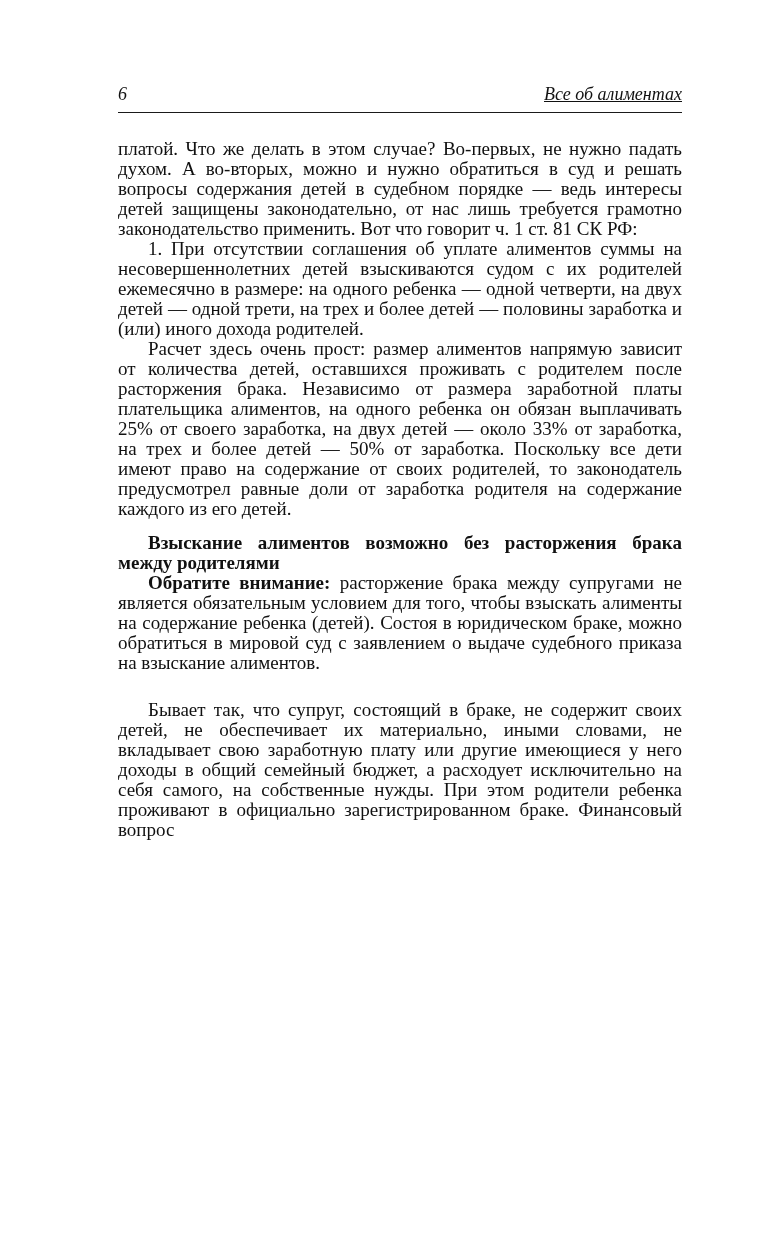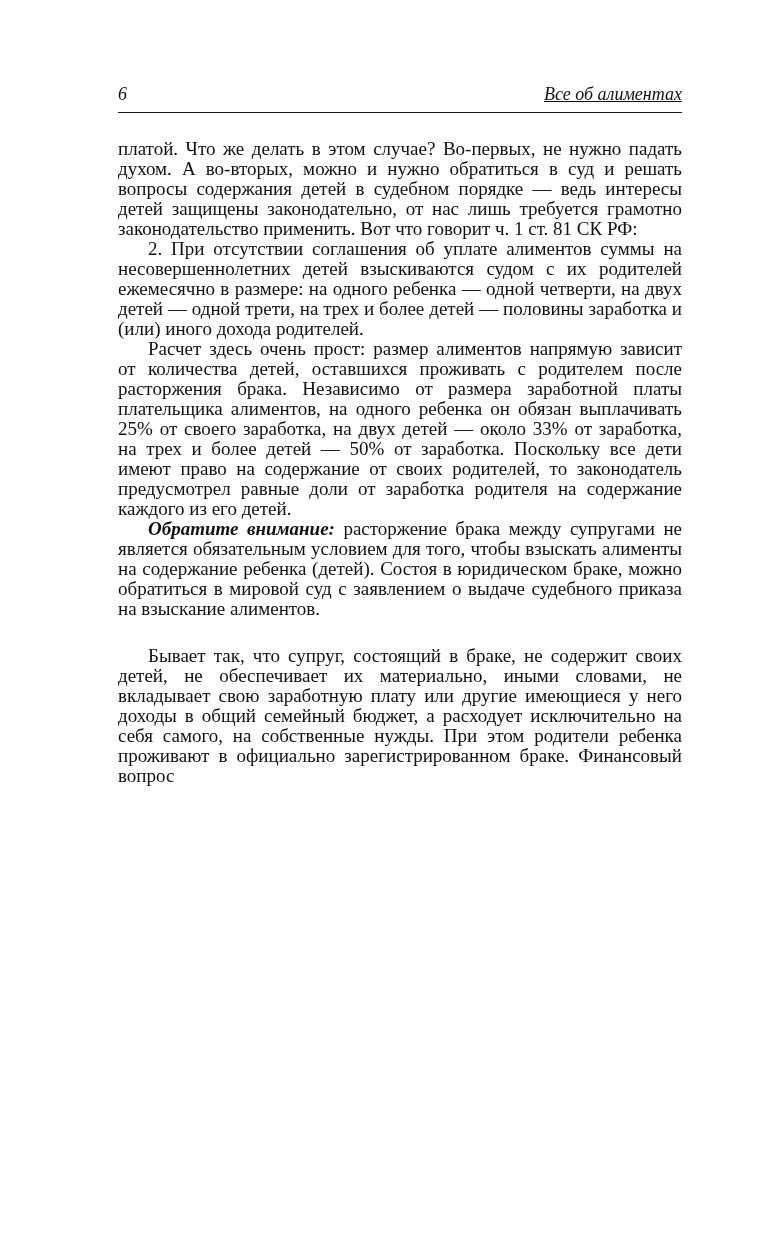--- a/index.html
+++ b/index.html
@@ -53,32 +53,32 @@
   }
   .para.heading {
     font-weight: bold;
     margin-top: 14px;
   }
   .para.space-before {
     margin-top: 27px;
   }
   .lead {
     font-weight: bold;
-    font-style: italic;
   }
 </style>
 </head>
 <body>
 
 <div class="page">
   <header class="page-header">
     <span class="page-number">6</span>
     <span class="running-title">Все об алиментах</span>
   </header>
 
   <main class="body-text">
       <p class="para body">платой. Что же делать в этом случае? Во-первых, не нужно падать духом. А во-вторых, можно и нужно обратиться в суд и решать вопросы содержания детей в судебном порядке — ведь интересы детей защищены законодательно, от нас лишь требуется грамотно законодательство применить. Вот что говорит ч. 1 ст. 81 СК РФ:</p>
-      <p class="para body indent">2. При отсутствии соглашения об уплате алиментов суммы на несовершеннолетних детей взыскиваются судом с их родителей ежемесячно в размере: на одного ребенка — одной четверти, на двух детей — одной трети, на трех и более детей — половины заработка и (или) иного дохода родителей.</p>
+      <p class="para body indent">1. При отсутствии соглашения об уплате алиментов суммы на несовершеннолетних детей взыскиваются судом с их родителей ежемесячно в размере: на одного ребенка — одной четверти, на двух детей — одной трети, на трех и более детей — половины заработка и (или) иного дохода родителей.</p>
       <p class="para body indent">Расчет здесь очень прост: размер алиментов напрямую зависит от количества детей, оставшихся проживать с родителем после расторжения брака. Независимо от размера заработной платы плательщика алиментов, на одного ребенка он обязан выплачивать 25% от своего заработка, на двух детей — около 33% от заработка, на трех и более детей — 50% от заработка. Поскольку все дети имеют право на содержание от своих родителей, то законодатель предусмотрел равные доли от заработка родителя на содержание каждого из его детей.</p>
+      <p class="para heading indent">Взыскание алиментов возможно без расторжения брака между родителями</p>
       <p class="para notice indent"><span class="lead">Обратите внимание:</span> расторжение брака между супругами не является обязательным условием для того, чтобы взыскать алименты на содержание ребенка (детей). Состоя в юридическом браке, можно обратиться в мировой суд с заявлением о выдаче судебного приказа на взыскание алиментов.</p>
       <p class="para body indent space-before">Бывает так, что супруг, состоящий в браке, не содержит своих детей, не обеспечивает их материально, иными словами, не вкладывает свою заработную плату или другие имеющиеся у него доходы в общий семейный бюджет, а расходует исключительно на себя самого, на собственные нужды. При этом родители ребенка проживают в официально зарегистрированном браке. Финансовый вопрос</p>
     </main>
 </div>
 
 </body></html>

